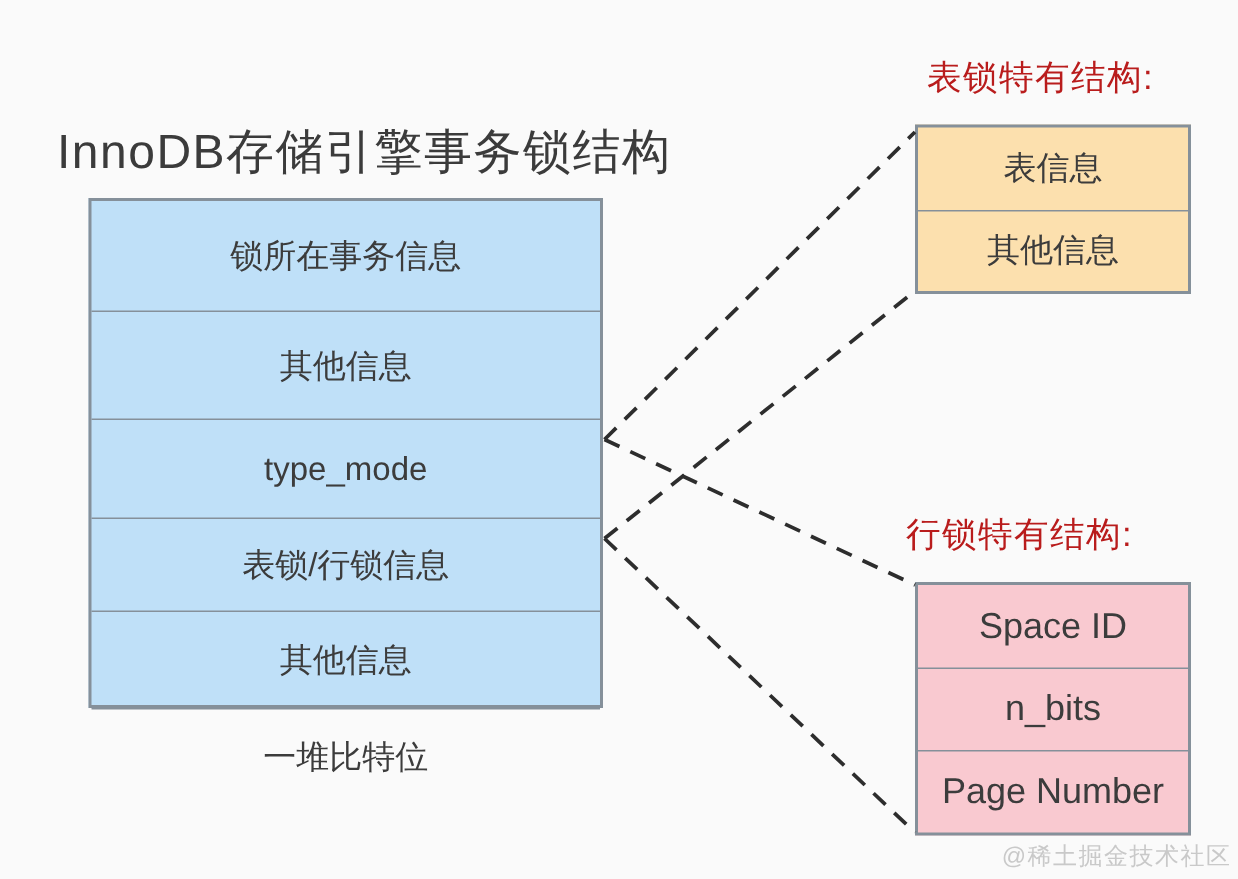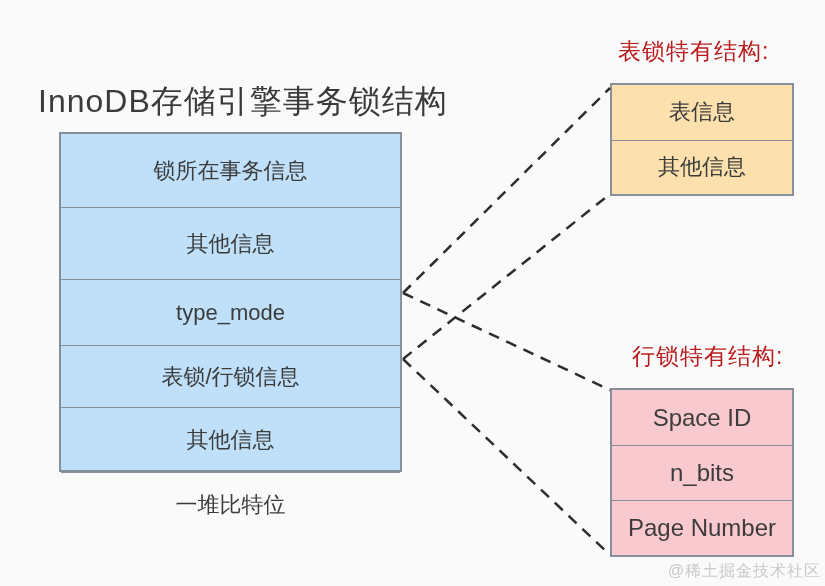--- a/index.html
+++ b/index.html
@@ -37,21 +37,21 @@
   .main-table .row{
     display:flex;align-items:center;justify-content:center;
     font-size:22px;
   }
   .main-table .row + .row{border-top:1.5px solid var(--box-border);}
   
   .side-label{
     position:absolute;font-size:23px;color:#b91c1c;letter-spacing:1px;
   }
   .label-table-lock{left:618px;top:36px;}
-  .label-row-lock{left:632px;top:341px;}
+  .label-row-lock{left:604px;top:341px;}
   .side-table{
     position:absolute;left:610px;width:184px;
     display:grid;border:2px solid var(--box-border);
   }
   .table-lock-box{top:83px;height:113px;grid-template-rows:1fr 1fr;background:var(--orange-fill);}
   .row-lock-box{top:388px;height:169px;grid-template-rows:1fr 1fr 1fr;background:var(--pink-fill);text-align:right;}
   .side-table .row{
     display:flex;align-items:center;justify-content:center;
     font-size:22px;
   }

